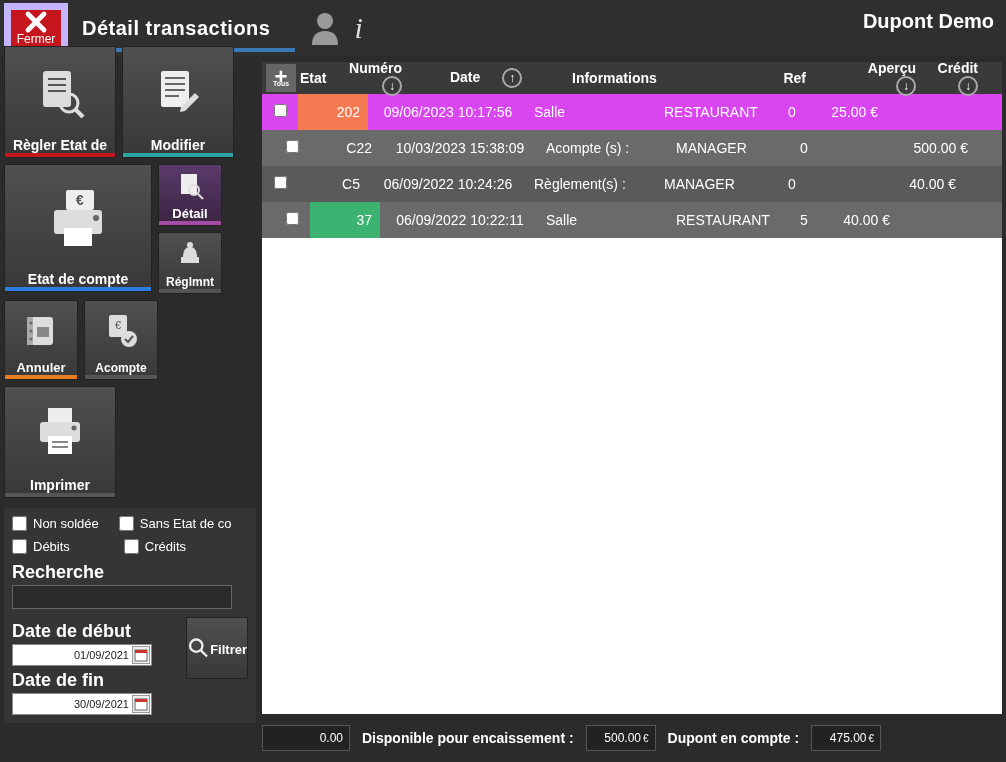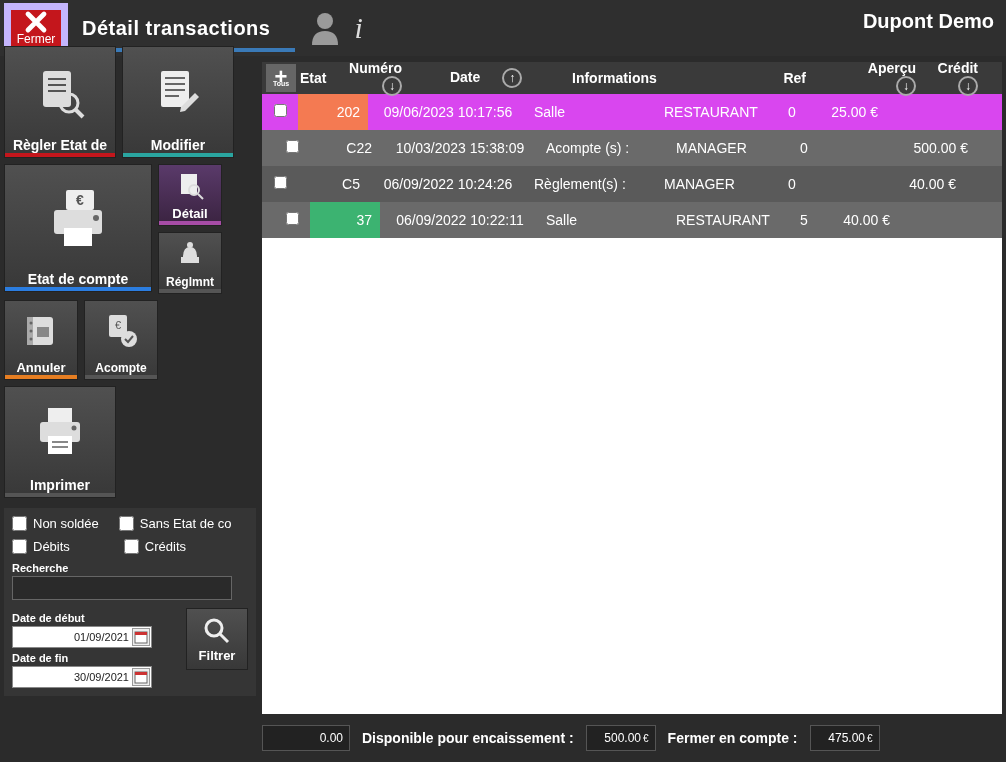--- a/index.html
+++ b/index.html
@@ -103,41 +103,41 @@
 
   .filters {
     margin-top: 10px;
     background: #353535;
     padding: 8px;
     font-size: 13px;
   }
   .chk-row { display: flex; gap: 20px; margin-bottom: 8px; }
   .chk { display: flex; align-items: center; gap: 6px; }
   .chk input { width: 15px; height: 15px; }
-  .flabel { font-weight: bold; font-size: 11px; margin-bottom: 2px; margin-top: 4px; display: block; }
+  .flabel { font-weight: bold; font-size: 18px; margin-bottom: 2px; margin-top: 4px; display: block; }
   .search-in {
     width: 220px; height: 24px; background: #2a2a2a;
     border: 1px solid #666; color: #fff; padding: 0 4px;
   }
   .date-row { display: flex; align-items: flex-end; gap: 0; }
   .date-in {
     width: 140px; height: 22px; background: #fff; color: #222;
     border: 1px solid #888; font-size: 11px; text-align: right;
     padding-right: 22px; position: relative;
   }
   .date-wrap { position: relative; width: 140px; }
   .cal-ic {
     position: absolute; right: 2px; top: 2px; width: 18px; height: 18px;
     background: #eee; border: 1px solid #999;
   }
   .filter-btn {
     width: 62px; height: 62px;
     background: linear-gradient(#505050,#383838);
     border: 1px solid #222;
-    display: flex; flex-direction: column;
+    display: flex; flex-direction: row;
     align-items: center; justify-content: center;
     cursor: pointer;
   }
   .filter-btn .lbl { font-size: 13px; font-weight: bold; margin-top: 2px; }
 
   
   .main {
     position: absolute;
     left: 262px;
     top: 62px;
@@ -487,18 +487,18 @@
 
 <div class="footer">
   <div class="box big">
       <span>0.00</span>
     </div>
   <span class="lab">Disponible pour encaissement :</span>
   <div class="box sm">
     <span>500.00</span>
       <span class="eur">€</span>
   </div>
-  <span class="lab">Fermer en compte :</span>
+  <span class="lab">Dupont en compte :</span>
   <div class="box sm">
     <span>475.00</span>
       <span class="eur">€</span>
   </div>
 </div>
 
 </body></html>

